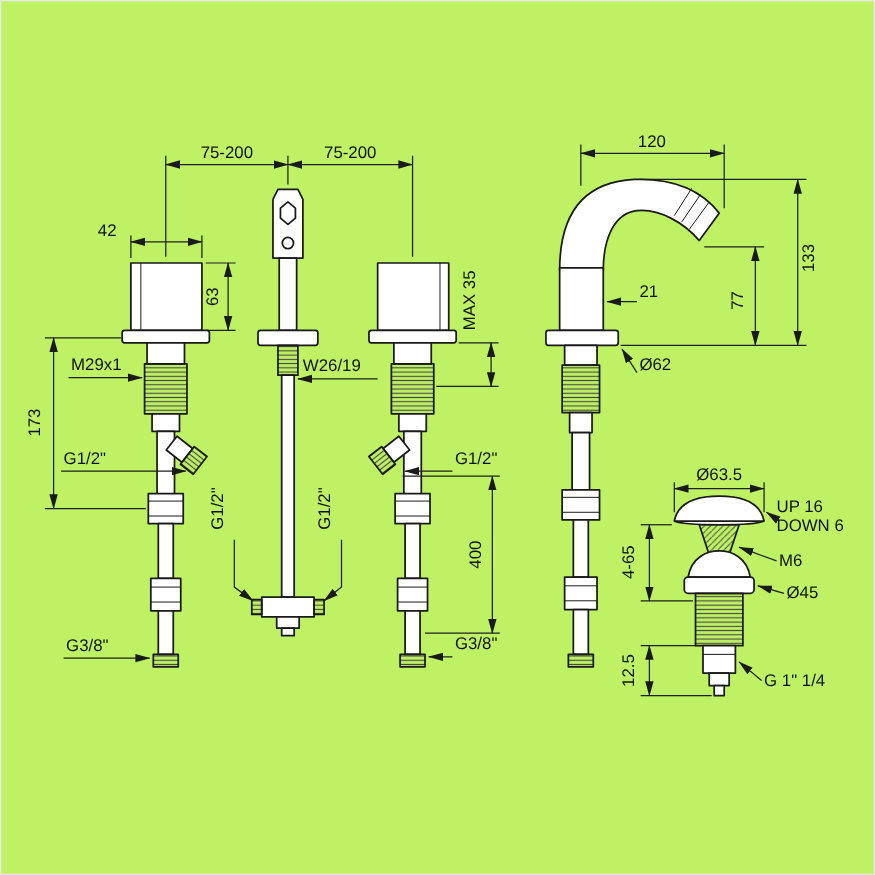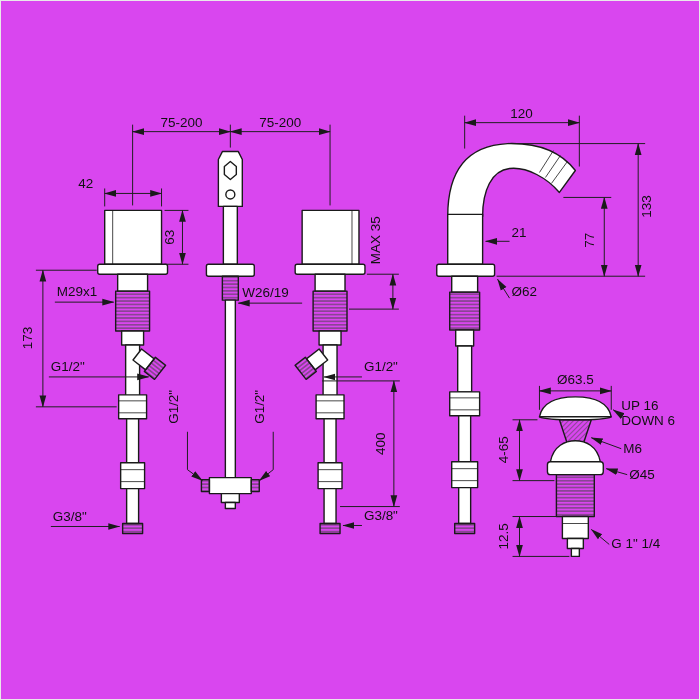--- a/index.html
+++ b/index.html
@@ -1,16 +1,16 @@
 <!DOCTYPE html>
 <html><head>
 <meta charset="utf-8">
 <style>
   html,body{margin:0;padding:0;background:#fff;}
-  .canvas{position:relative;width:700px;height:700px;box-sizing:border-box;background:#d946ef;
+  .canvas{position:relative;width:700px;height:700px;box-sizing:border-box;background:#bef264;
           border:1px solid #e9e9e9;font-family:"Liberation Sans",sans-serif;}
   svg{display:block;}
   svg text{font-family:"Liberation Sans",sans-serif;font-size:13.5px;fill:#111;stroke:none;}
   .part rect,.part path,.part polygon,.part circle{fill:#fff;stroke:#1a1a1a;stroke-width:1.4;stroke-linejoin:round;}
   .part line{stroke:#1a1a1a;stroke-width:1.4;}
   .part .thin{stroke-width:0.8;}
   .part .thr{fill:url(#thr);}
   .part .hat{fill:url(#hat);}
   .dim line,.dim path{stroke:#1f1f1f;stroke-width:1;fill:none;}
 </style>

